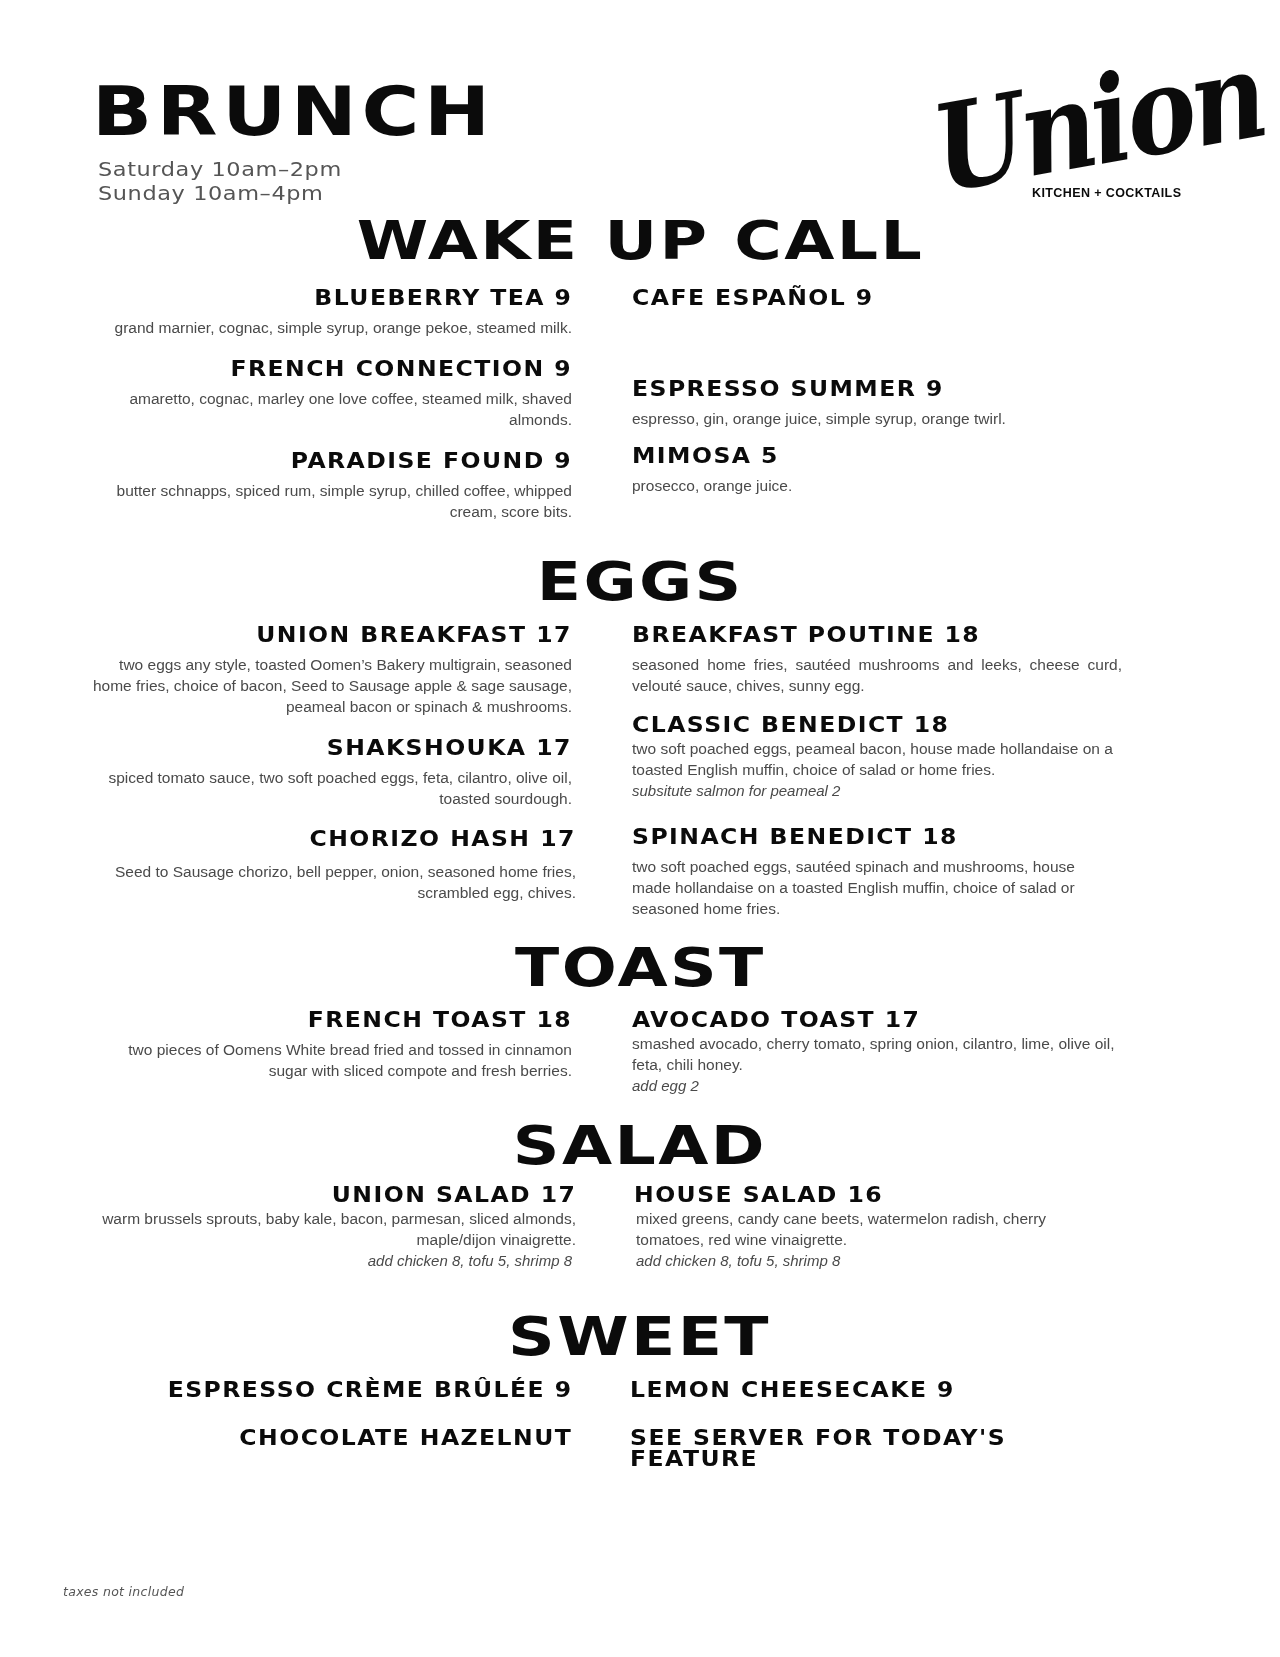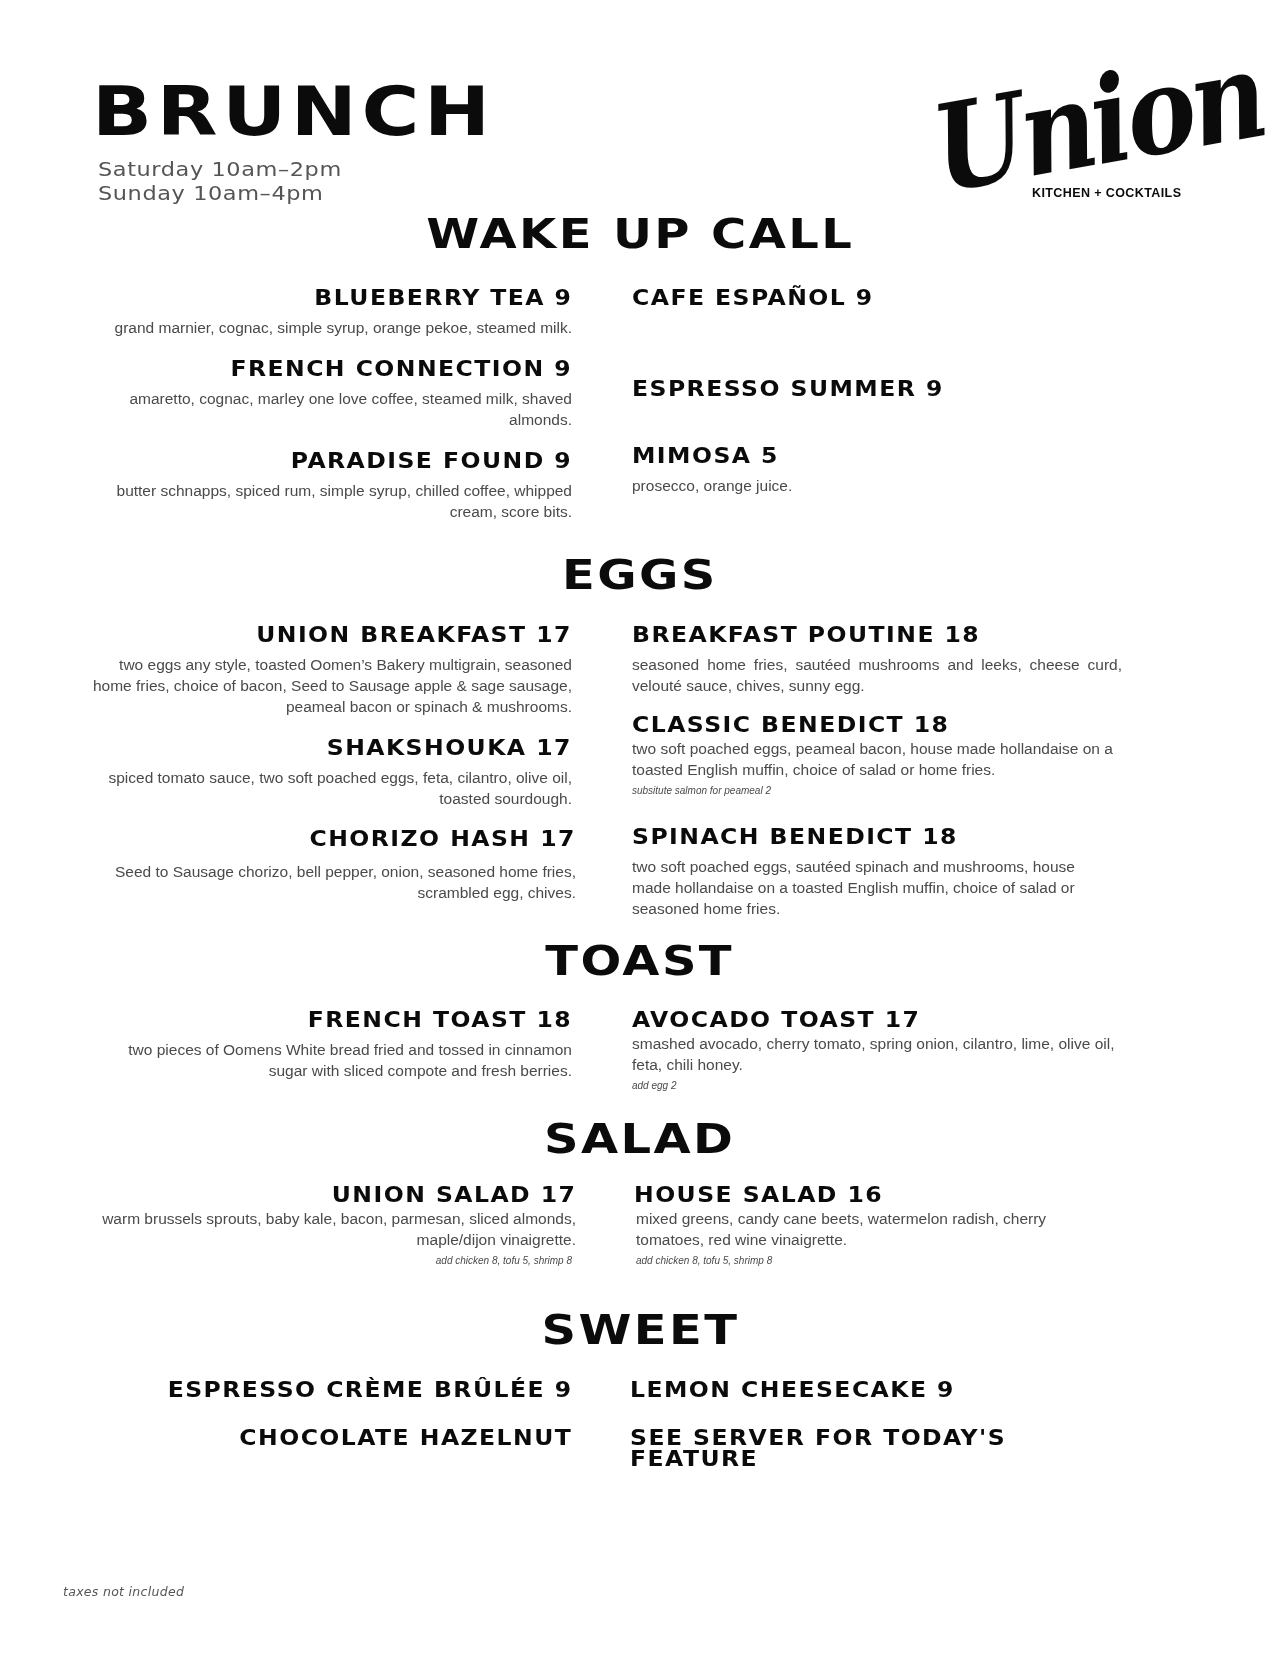--- a/index.html
+++ b/index.html
@@ -27,40 +27,40 @@
     }
     .logo-tag {
       position: absolute; left: 107px; top: 124px;
       font-family: Liberation Sans, sans-serif; font-weight: bold; font-size: 12.5px;
       letter-spacing: 0.4px; white-space: nowrap;
     }
 
     .sec-title {
       position: absolute; left: 0; width: 1280px; text-align: center;
       font-family: "DejaVu Sans", sans-serif; font-weight: bold;
-      font-size: 40px; line-height: 1; letter-spacing: 2px;
+      font-size: 54px; line-height: 1; letter-spacing: 2px;
     }
     .sec-title span { display: inline-block; transform: scaleX(1.2); }
 
     .item { position: absolute; }
     .item.left { text-align: right; }
     .item.right { text-align: left; }
     .item-name {
       font-family: "DejaVu Sans", sans-serif; font-weight: bold;
       font-size: 21px; line-height: 26px; letter-spacing: 1.3px; white-space: nowrap;
       display: inline-block;
     }
     .item.left .item-name { transform: scaleX(1.12); transform-origin: right top; }
     .item.right .item-name { transform: scaleX(1.12); transform-origin: left top; }
     .item-desc {
       font-family: "Liberation Sans", sans-serif; font-size: 15.5px; line-height: 21px;
       color: #4a4a4a; margin-top: 6px;
     }
     .item-note {
-      font-family: "Liberation Sans", sans-serif; font-style: italic; font-size: 10px;
+      font-family: "Liberation Sans", sans-serif; font-style: italic; font-size: 15px;
       line-height: 21px; color: #4a4a4a;
     }
     .sweet-name {
       font-family: "DejaVu Sans", sans-serif; font-weight: bold;
       font-size: 21px; line-height: 20px; letter-spacing: 1.3px;
     }
     .footer-note {
       position: absolute; left: 63px; top: 1584px;
       font-family: "DejaVu Sans", sans-serif; font-size: 12.5px; color: #555;
       letter-spacing: 0.3px;
@@ -94,20 +94,21 @@
 <div class="item left" style="left:92px; width:480px; top:448px">
   <div class="item-name">PARADISE FOUND  9</div>
   <div class="item-desc">butter schnapps, spiced rum, simple syrup, chilled coffee, whipped cream, score bits.</div>
 </div>
 
 <div class="item right" style="left:632px; width:500px; top:285px">
   <div class="item-name">CAFE ESPAÑOL 9</div>
 </div>
 <div class="item right" style="left:632px; width:500px; top:376px">
   <div class="item-name">ESPRESSO SUMMER 9</div>
+  <div class="item-desc">espresso, gin, orange juice, simple syrup, orange twirl.</div>
 </div>
 <div class="item right" style="left:632px; width:500px; top:443px">
   <div class="item-name">MIMOSA  5</div>
   <div class="item-desc">prosecco, orange juice.</div>
 </div>
 
 <div class="sec-title" style="top:555px"><span>EGGS</span></div>
 
 <div class="item left" style="left:92px; width:480px; top:622px">
   <div class="item-name">UNION BREAKFAST  17</div>

